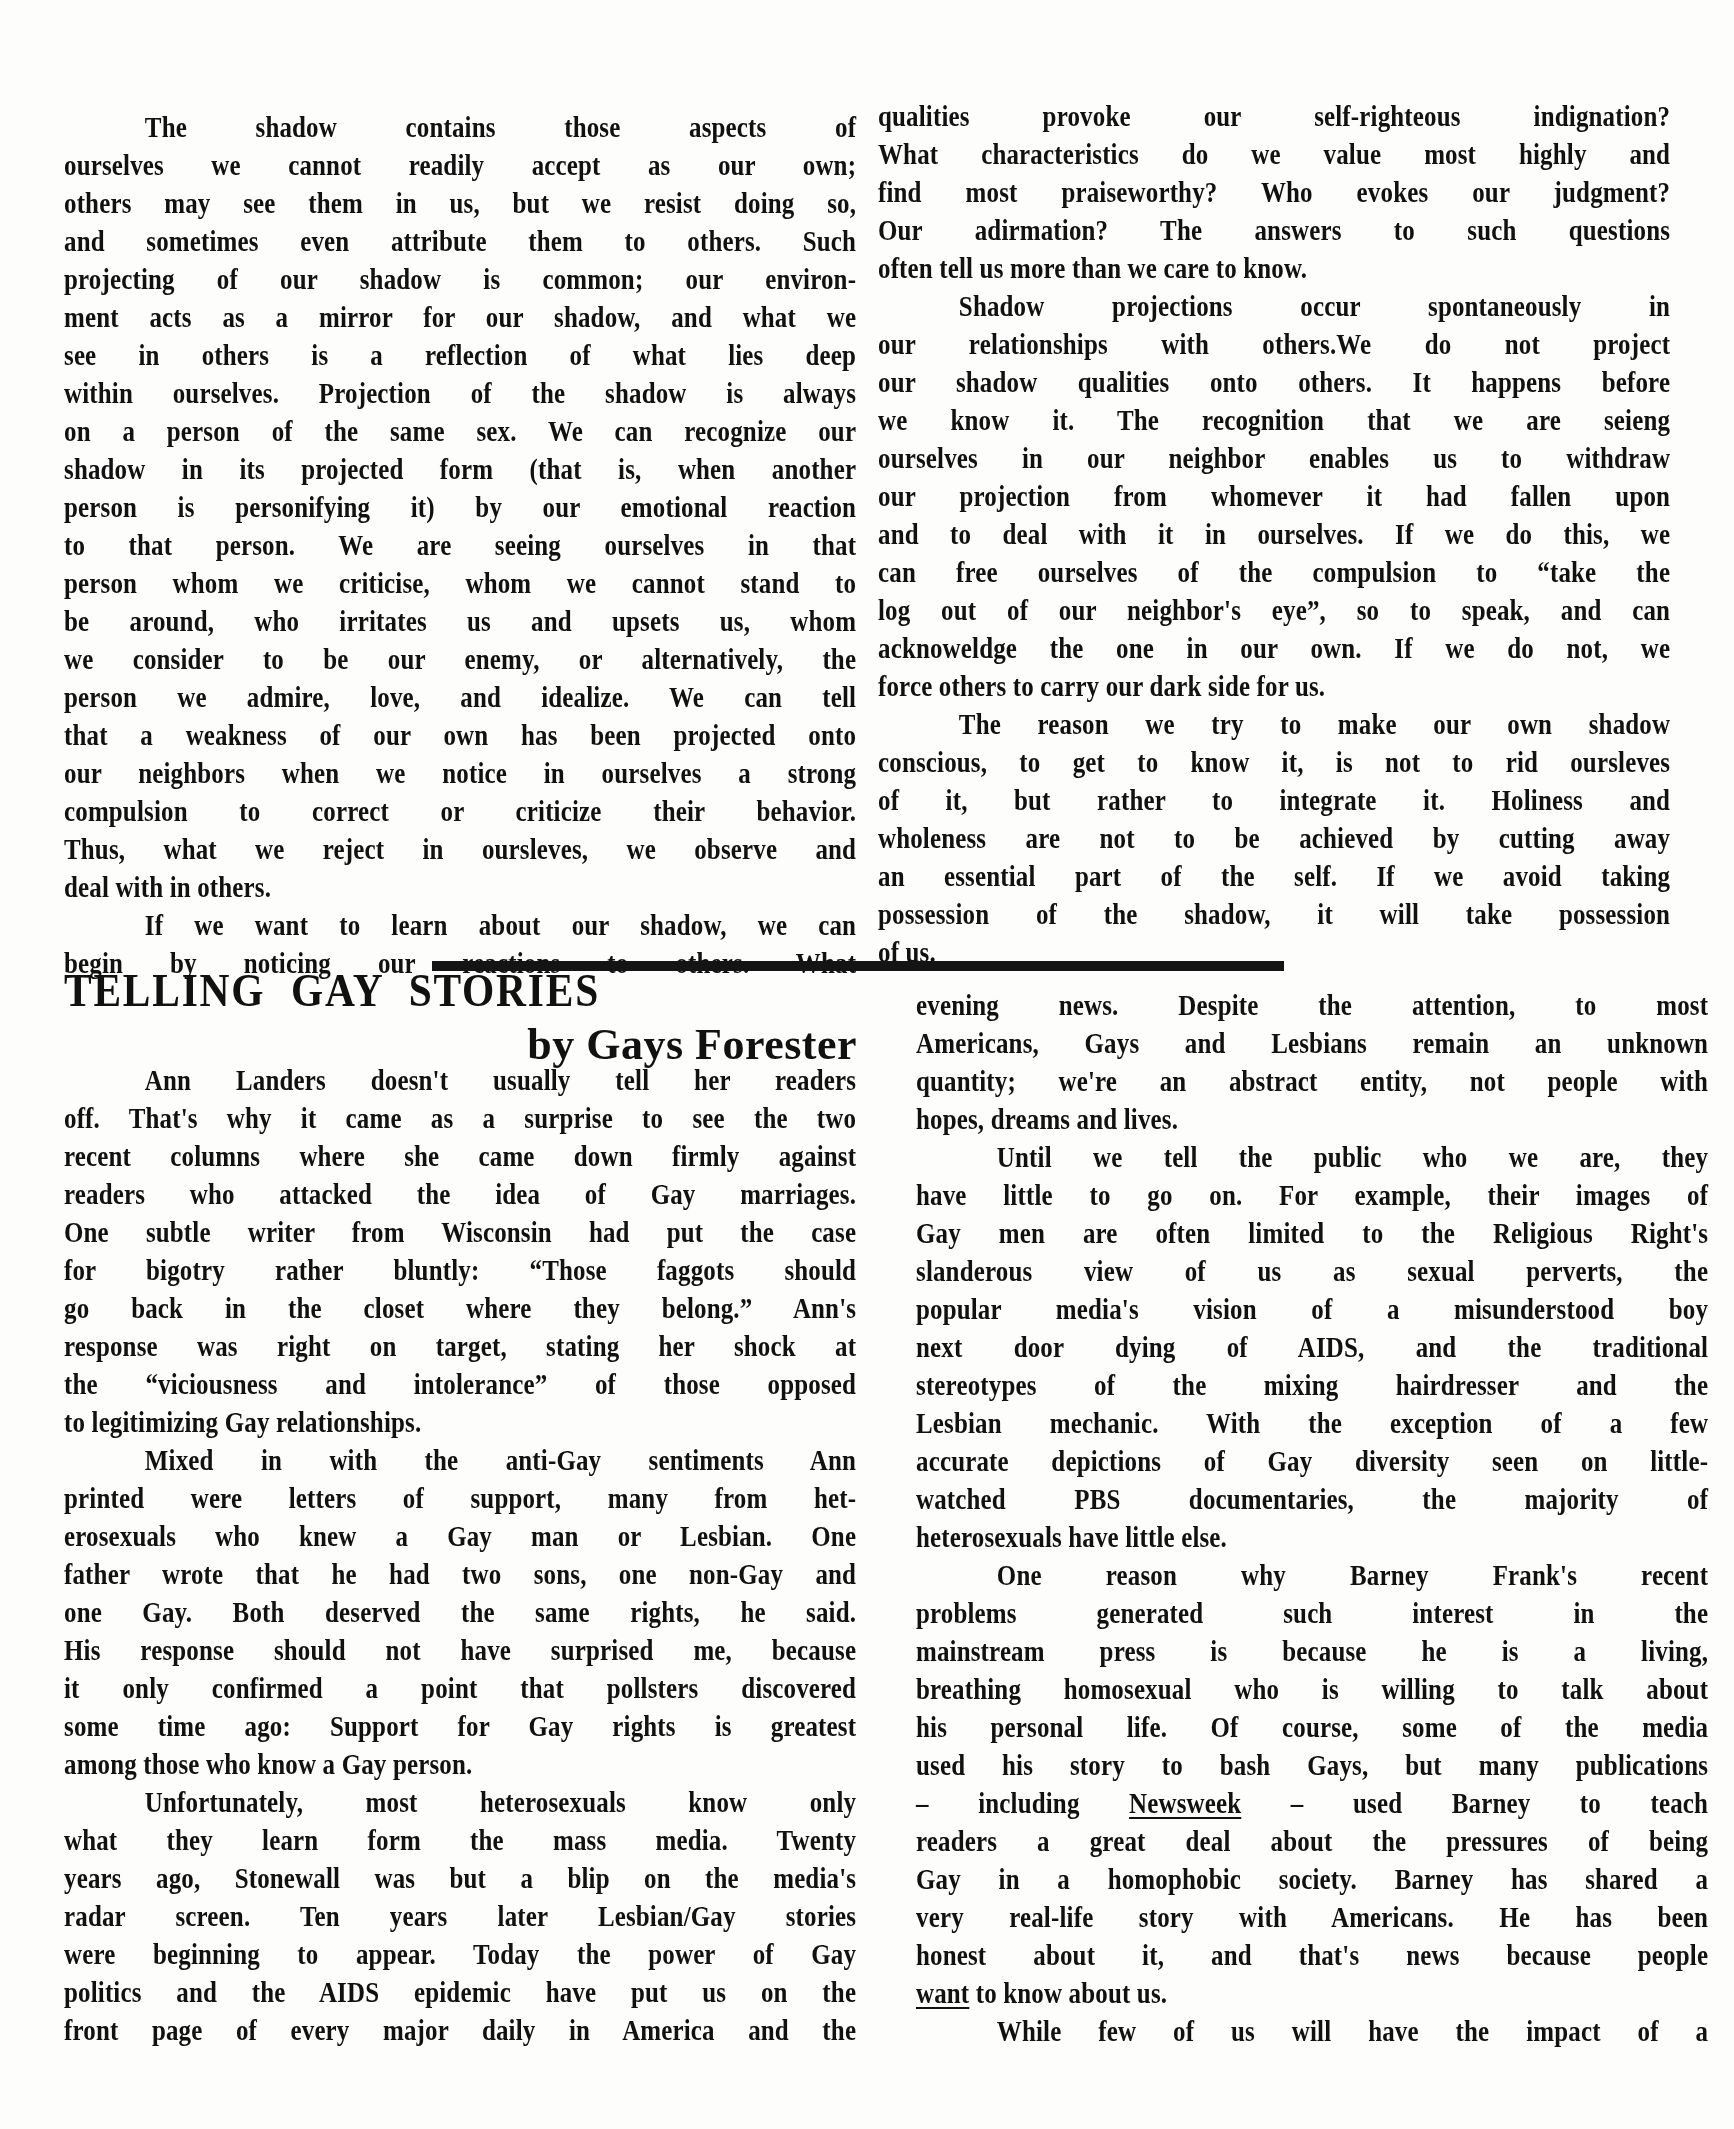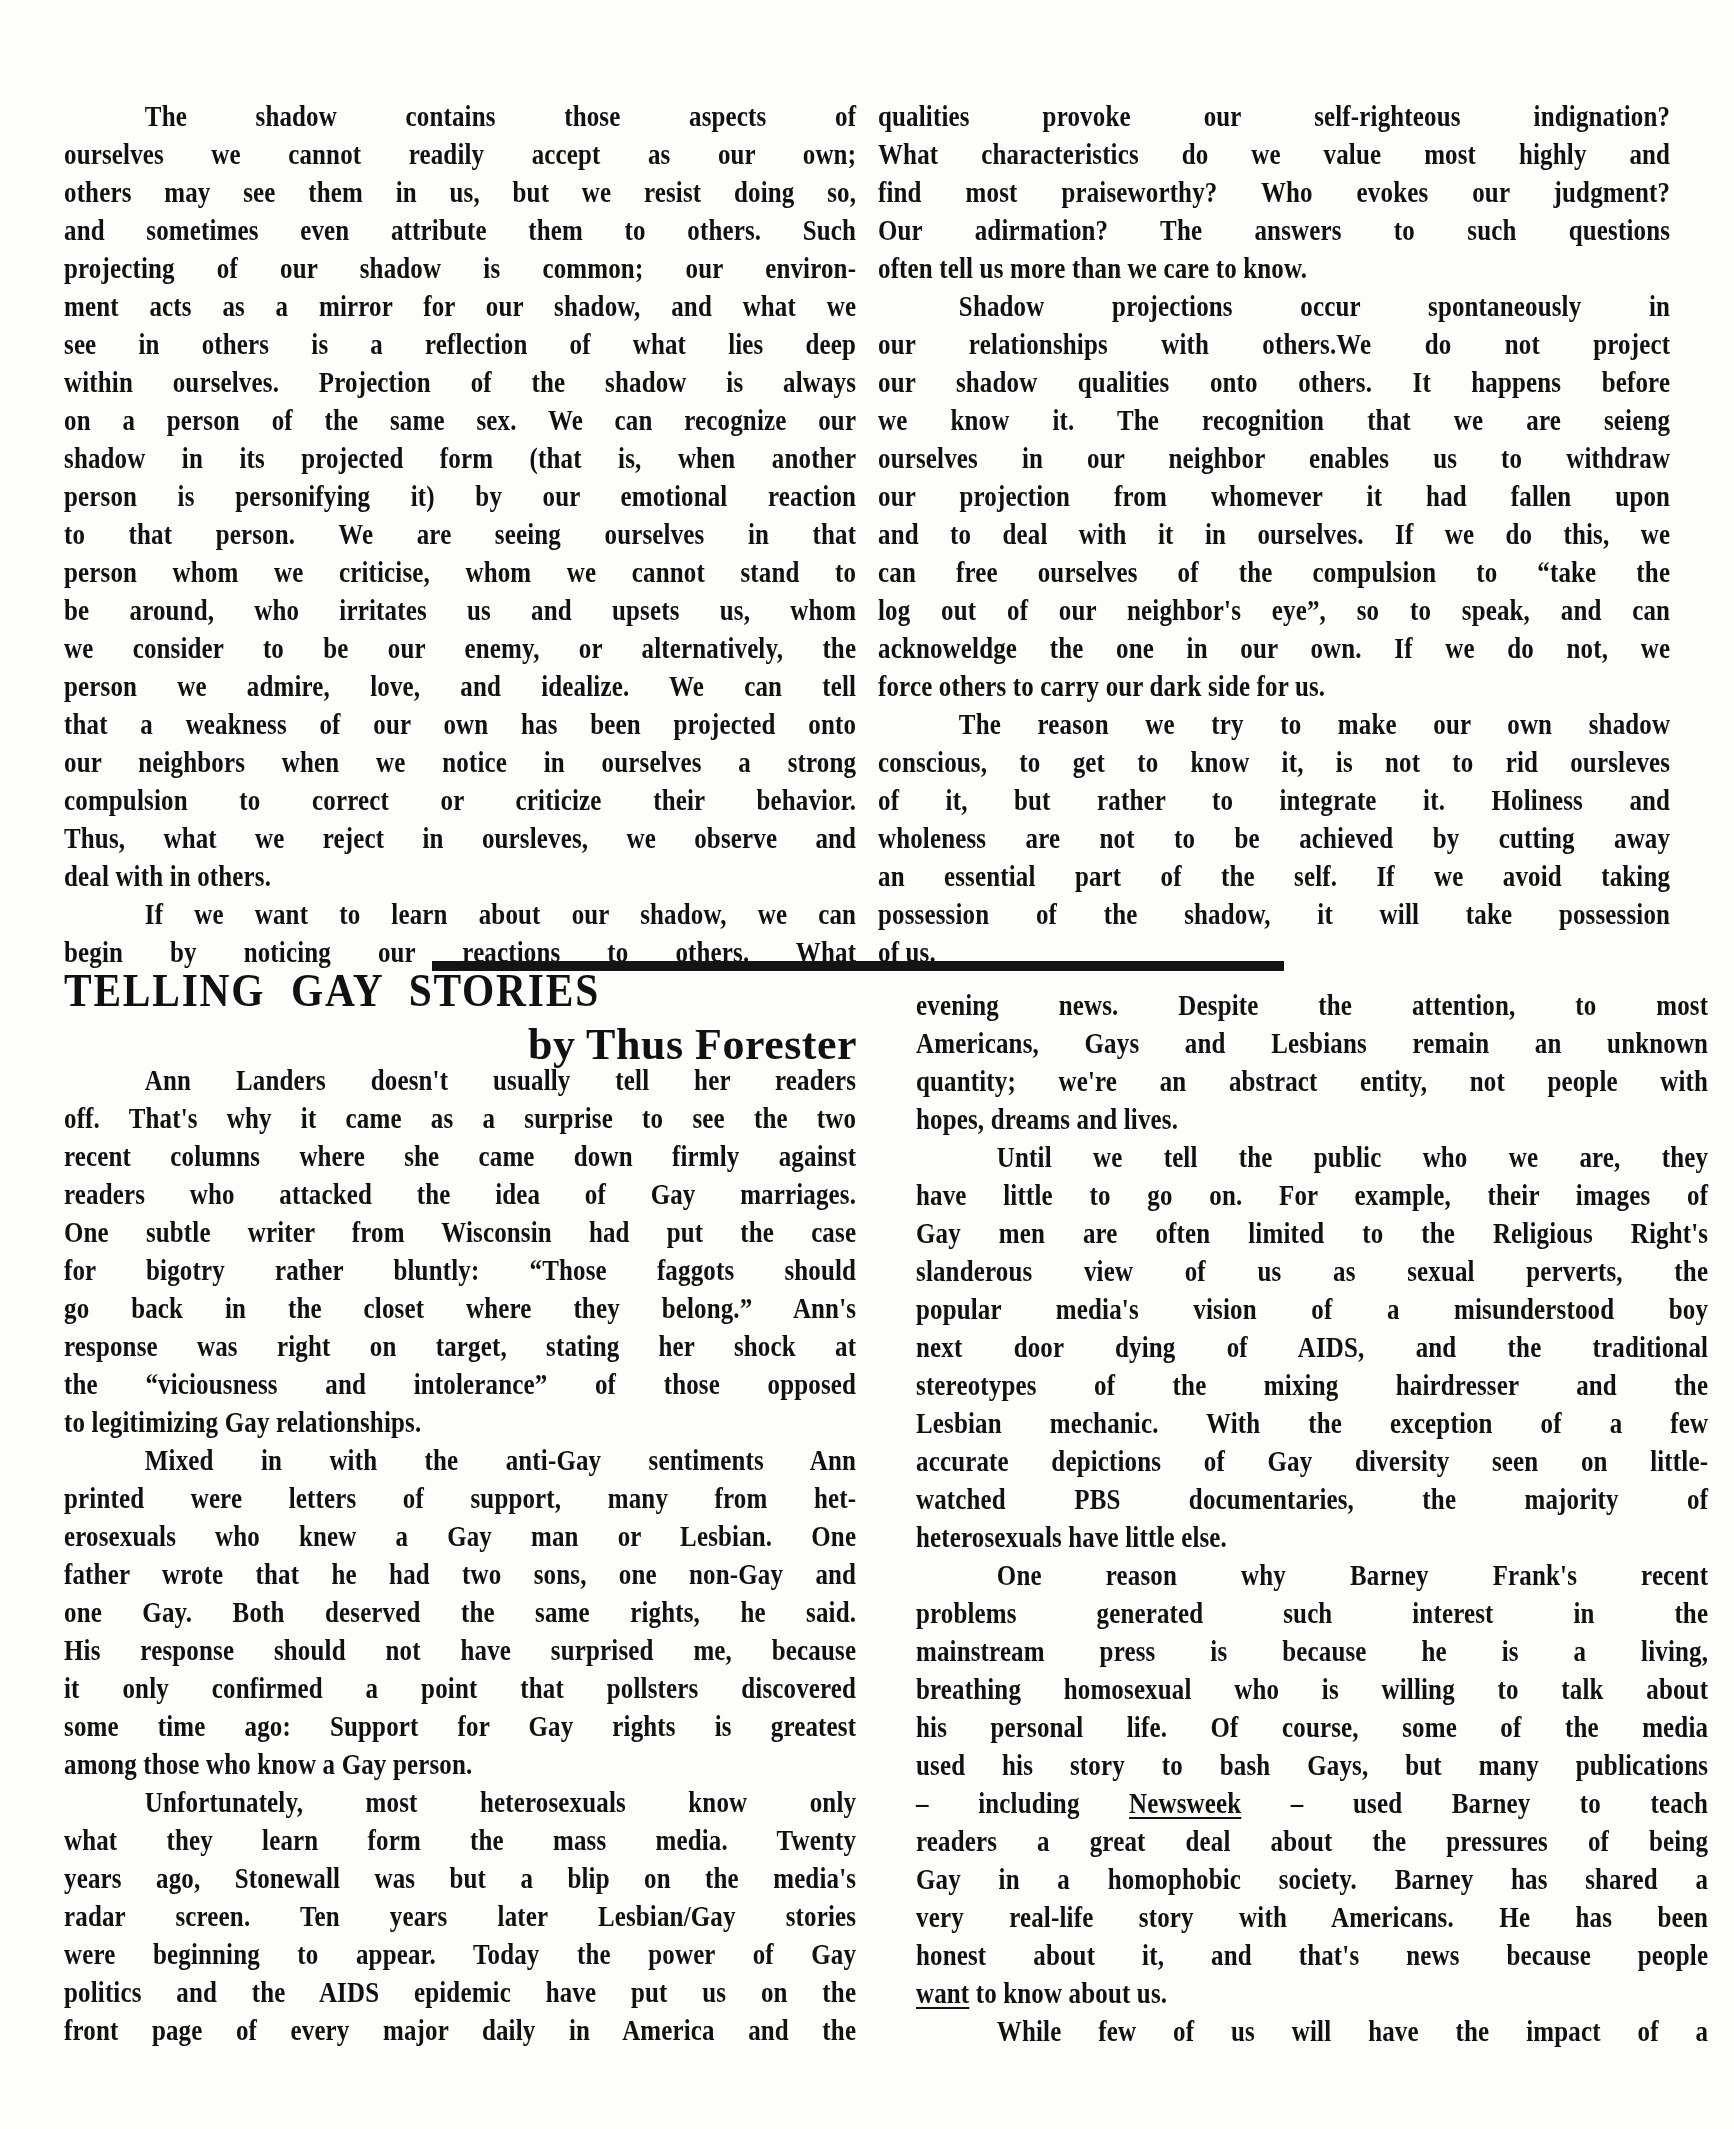--- a/index.html
+++ b/index.html
@@ -43,21 +43,21 @@
     font-weight: bold; font-size: 44px; color: #111;
     line-height: 50px; white-space: nowrap;
     letter-spacing: 0.5px;
   }
 </style>
 </head>
 <body>
 
 <div class="page">
 
-  <div class="col" id="a1-left" style="left:64px; top:97px;">
+  <div class="col" id="a1-left" style="left:64px; top:108px;">
       <div class="line indent">The shadow contains those aspects of</div>
       <div class="line">ourselves we cannot readily accept as our own;</div>
       <div class="line">others may see them in us, but we resist doing so,</div>
       <div class="line">and sometimes even attribute them to others. Such</div>
       <div class="line">projecting of our shadow is common; our environ-</div>
       <div class="line">ment acts as a mirror for our shadow, and what we</div>
       <div class="line">see in others is a reflection of what lies deep</div>
       <div class="line">within ourselves. Projection of the shadow is always</div>
       <div class="line">on a person of the same sex. We can recognize our</div>
       <div class="line">shadow in its projected form (that is, when another</div>
@@ -97,21 +97,21 @@
       <div class="line">of it, but rather to integrate it. Holiness and</div>
       <div class="line">wholeness are not to be achieved by cutting away</div>
       <div class="line">an essential part of the self. If we avoid taking</div>
       <div class="line">possession of the shadow, it will take possession</div>
       <div class="line last">of us.</div>
     </div>
 
   <div class="rule"></div>
 
   <div class="title">TELLING GAY STORIES</div>
-  <div class="byline">by Thus Forester</div>
+  <div class="byline">by Gays Forester</div>
 
   <div class="col" id="a2-left" style="left:64px; top:1061px;">
       <div class="line indent">Ann Landers doesn't usually tell her readers</div>
       <div class="line">off. That's why it came as a surprise to see the two</div>
       <div class="line">recent columns where she came down firmly against</div>
       <div class="line">readers who attacked the idea of Gay marriages.</div>
       <div class="line">One subtle writer from Wisconsin had put the case</div>
       <div class="line">for bigotry rather bluntly: “Those faggots should</div>
       <div class="line">go back in the closet where they belong.” Ann's</div>
       <div class="line">response was right on target, stating her shock at</div>

